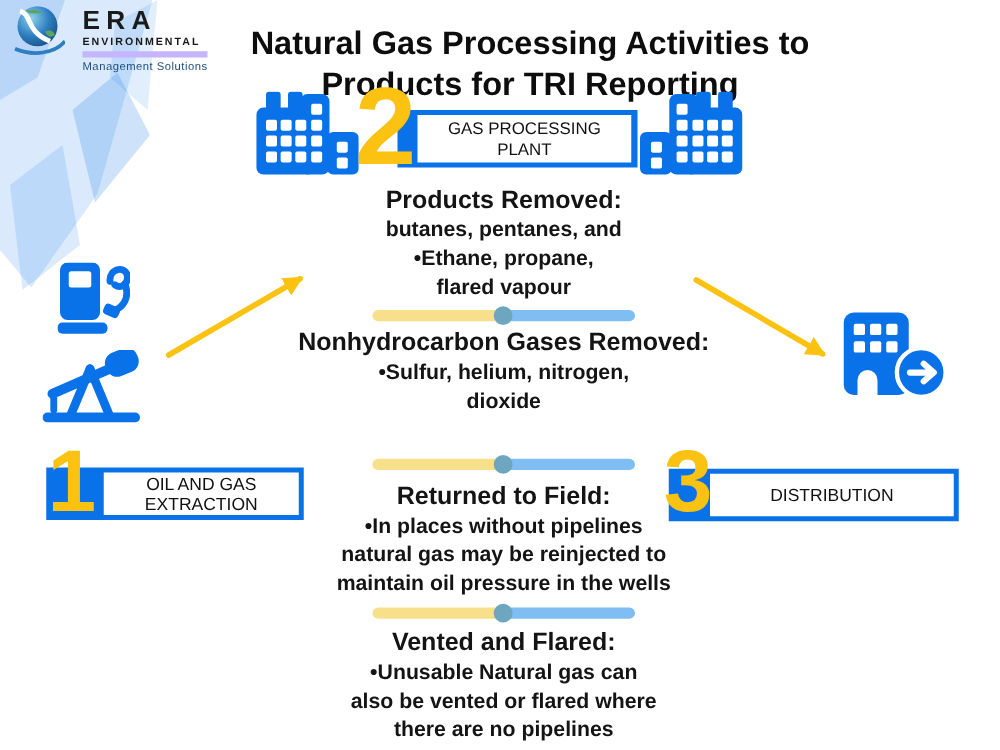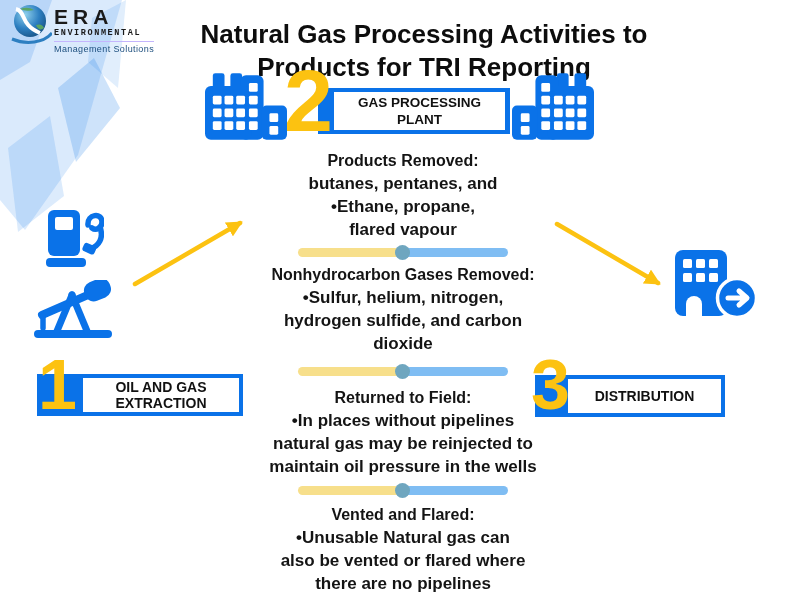--- a/index.html
+++ b/index.html
@@ -9,37 +9,37 @@
   }
   
   .bgwrap{position:absolute;left:0;top:0;width:150px;height:250px;pointer-events:none;}
   .bgshape{position:absolute;left:0;top:0;width:150px;height:250px;}
   .s1{background:rgba(10,114,232,0.15);clip-path:polygon(0px 0px,122px 0px,78px 155px,25px 230px,0px 200px);}
   .s2{background:rgba(10,114,232,0.16);clip-path:polygon(0px 0px,52px 0px,30px 62px,0px 80px);}
   .s3{background:rgba(10,114,232,0.20);clip-path:polygon(58px 88px,94px 58px,120px 108px,76px 162px);}
   .s4{background:rgba(10,114,232,0.14);clip-path:polygon(8px 148px,50px 116px,64px 196px,18px 232px);}
   .s5{background:rgba(10,114,232,0.12);clip-path:polygon(92px 18px,126px 0px,118px 88px,88px 62px);}
   
-  .logo{position:absolute;left:10px;top:3px;display:flex;gap:2px;z-index:5;}
+  .logo{position:absolute;left:10px;top:3px;display:flex;gap:14px;z-index:5;}
   .logo-text{padding-top:4px;}
   .logo-brand{font-size:21px;font-weight:bold;letter-spacing:5px;line-height:20px;color:#1a1a1a;}
-  .logo-sub{font-size:8.5px;font-weight:bold;letter-spacing:1.6px;color:#1a1a1a;margin-top:1px;font-family:Liberation Mono, monospace;}
-  .logo-tag{font-size:9px;color:#1d4f7e;border-top:1px solid #c4b5fd;margin-top:3px;padding-top:2px;letter-spacing:0.4px;}
+  .logo-sub{font-size:8.5px;font-weight:bold;letter-spacing:1.6px;color:#1a1a1a;margin-top:1px;}
+  .logo-tag{font-size:9px;color:#1d4f7e;border-top:5px solid #c4b5fd;margin-top:3px;padding-top:2px;letter-spacing:0.4px;}
   
   .title{position:absolute;left:130px;top:4px;width:560px;margin:14px;text-align:center;
     font-size:26px;line-height:33px;font-weight:bold;color:#0d0d0d;}
   
   .num{position:absolute;font-weight:bold;color:#fcc211;line-height:1;z-index:6;}
   .stagebox{position:absolute;background:#0a72e8;z-index:4;}
   .stagebox .inner{position:absolute;background:#fff;display:flex;flex-direction:column;
-    align-items:center;justify-content:center;text-align:left;font-weight:bold;color:#111;}
+    align-items:center;justify-content:center;text-align:left;font-weight:normal;color:#111;}
   .lbl-line{white-space:nowrap;}
   
   .detail{position:absolute;left:223px;width:360px;text-align:center;font-weight:bold;color:#141414;}
-  .detail .hd{font-size:16px;line-height:23px;}
+  .detail .hd{font-size:20px;line-height:23px;}
   .detail .ln{font-size:17px;line-height:23px;white-space:nowrap;}
   
   .divider{position:absolute;left:298px;width:210px;height:9px;}
   .divider .half-y{position:absolute;left:0;top:0;width:108px;height:9px;background:#f7df8b;border-radius:5px 0 0 5px;}
   .divider .half-b{position:absolute;left:105px;top:0;width:105px;height:9px;background:#7fbdf3;border-radius:0 5px 5px 0;}
   .divider .dot{position:absolute;left:97px;top:-3px;width:15px;height:15px;border-radius:50%;background:#6fa6bf;}
   .icon{position:absolute;}
   .icon svg{display:block;}
   .blue-fill{fill:#0a72e8;}
   .blue-stroke{stroke:#0a72e8;fill:none;}
@@ -178,21 +178,21 @@
 
   <div class="num" style="left:38px;top:350px;font-size:70px;">1</div>
   <div class="stagebox" style="left:37px;top:374px;width:206px;height:42px;">
     <div class="inner" style="left:46px;top:4px;right:4px;bottom:4px;font-size:14px;line-height:16.5px;">
       <div class="lbl-line">OIL AND GAS</div>
       <div class="lbl-line">EXTRACTION</div>
     </div>
   </div>
 
   <div class="num" style="left:531px;top:350px;font-size:70px;">3</div>
-  <div class="stagebox" style="left:535px;top:375px;width:190px;height:42px;">
+  <div class="stagebox" style="left:535px;top:375px;width:232px;height:42px;">
     <div class="inner" style="left:33px;top:4px;right:4px;bottom:4px;font-size:14px;line-height:16.5px;">
       <div class="lbl-line">DISTRIBUTION</div>
       <div class="lbl-line"></div>
     </div>
   </div>
 
   <span class="icon" style="left:668px;top:246px;">
     <svg width="92" height="74" viewBox="0 0 92 74">
       <rect class="blue-fill" x="7" y="4" width="52" height="66" rx="8"></rect>
       <g fill="#ffffff">
@@ -236,21 +236,20 @@
 
   <div class="divider" style="top:248px;">
     <div class="half-y"></div>
     <div class="half-b"></div>
     <div class="dot"></div>
   </div>
 
   <div class="detail" style="top:263px;">
     <div class="hd">Nonhydrocarbon Gases Removed:</div>
     <div class="ln">•Sulfur, helium, nitrogen,</div>
-    <div class="ln">hydrogen sulfide, and carbon</div>
     <div class="ln">dioxide</div>
   </div>
 
   <div class="divider" style="top:367px;">
     <div class="half-y"></div>
     <div class="half-b"></div>
     <div class="dot"></div>
   </div>
 
   <div class="detail" style="top:386px;">

